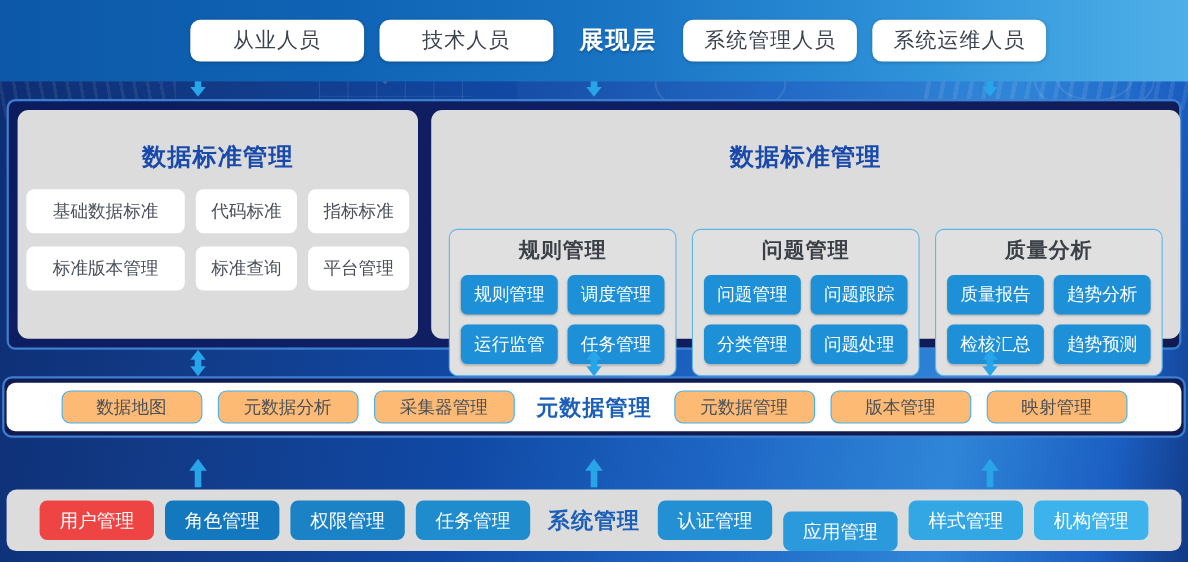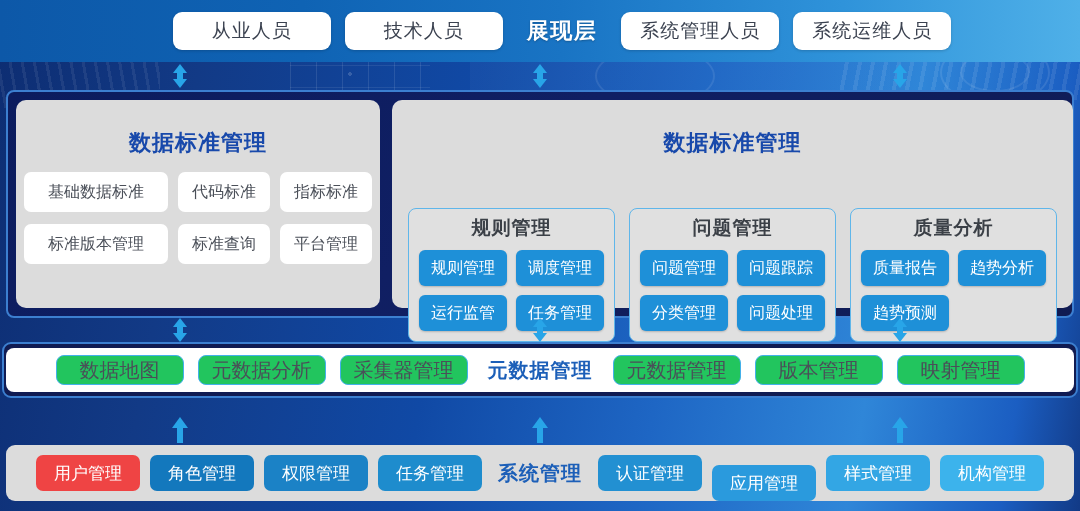--- a/index.html
+++ b/index.html
@@ -40,21 +40,21 @@
     background-size: auto, auto, auto, 26px 100%, 100% 22px;
   }
   .bgfx.watermark {
     left: 470px; top: 6px; width: 420px; height: 92px;
     background: linear-gradient(120deg, rgba(255,255,255,.05), rgba(255,255,255,.02));
     opacity:.6;
   }
 
   
   #topbar {
-    position: absolute; left: 0; top: 0; width: 1080px; height: 62px;
+    position: absolute; left: 0; top: 0; width: 1080px; height: 74px;
     background: linear-gradient(90deg, #0d58a8 0%, #0f63b4 28%, #1974c4 52%, #2f93da 78%, #4fb0e8 100%);
     display: flex; align-items: center; justify-content: center; gap: 14px;
     z-index: 3;
     padding-left: 44px;
   }
   .role-chip {
     background: #fff; border-radius: 9px;
     height: 38px; min-width: 158px;
     display: flex; align-items: center; justify-content: center;
     color: #3b4250; font-size: 19px; letter-spacing: 1px;
@@ -135,24 +135,24 @@
     position: absolute; left: 6px; top: 348px; width: 1068px; height: 44px;
     background: #ffffff; border-radius: 8px;
     display: flex; align-items: center; justify-content: center; gap: 14px;
     z-index: 2;
   }
   #meta-outer {
     position: absolute; left: 2px; top: 342px; width: 1076px; height: 56px;
     background: #101b52; border: 2px solid #3c7fd0; border-radius: 9px; z-index: 1;
   }
   .meta-pill {
-    background: #22c55e; border: 1.6px solid #43b0ea; border-radius: 8px;
+    background: #fdba74; border: 1.6px solid #43b0ea; border-radius: 8px;
     height: 30px; min-width: 128px;
     display: flex; align-items: center; justify-content: center;
-    color: #4a4f58; font-size: 20px; padding: 0 10px; white-space: nowrap;
+    color: #4a4f58; font-size: 16px; padding: 0 10px; white-space: nowrap;
   }
   #meta-title { color: #1c5fb8; font-size: 20px; font-weight: bold; letter-spacing: 1px; padding: 0 6px; white-space: nowrap; }
 
   
   #sys-panel {
     position: absolute; left: 6px; top: 445px; width: 1068px; height: 56px;
     background: #dcdcdc; border-radius: 9px;
     display: flex; align-items: center; justify-content: center; gap: 10px;
     z-index: 2;
   }
@@ -242,20 +242,21 @@
             <div class="blue-pill">分类管理</div>
             <div class="blue-pill">问题处理</div>
           </div>
         </div>
 
         <div class="sub-card">
           <div class="sub-title">质量分析</div>
           <div class="sub-grid">
             <div class="blue-pill">质量报告</div>
             <div class="blue-pill">趋势分析</div>
+            <div class="blue-pill">检核汇总</div>
             <div class="blue-pill">趋势预测</div>
           </div>
         </div>
 
       </div>
     </div>
   </div>
 
   <div class="arrow-row" style="top:316px;">
     <div class="arrow-slot">

